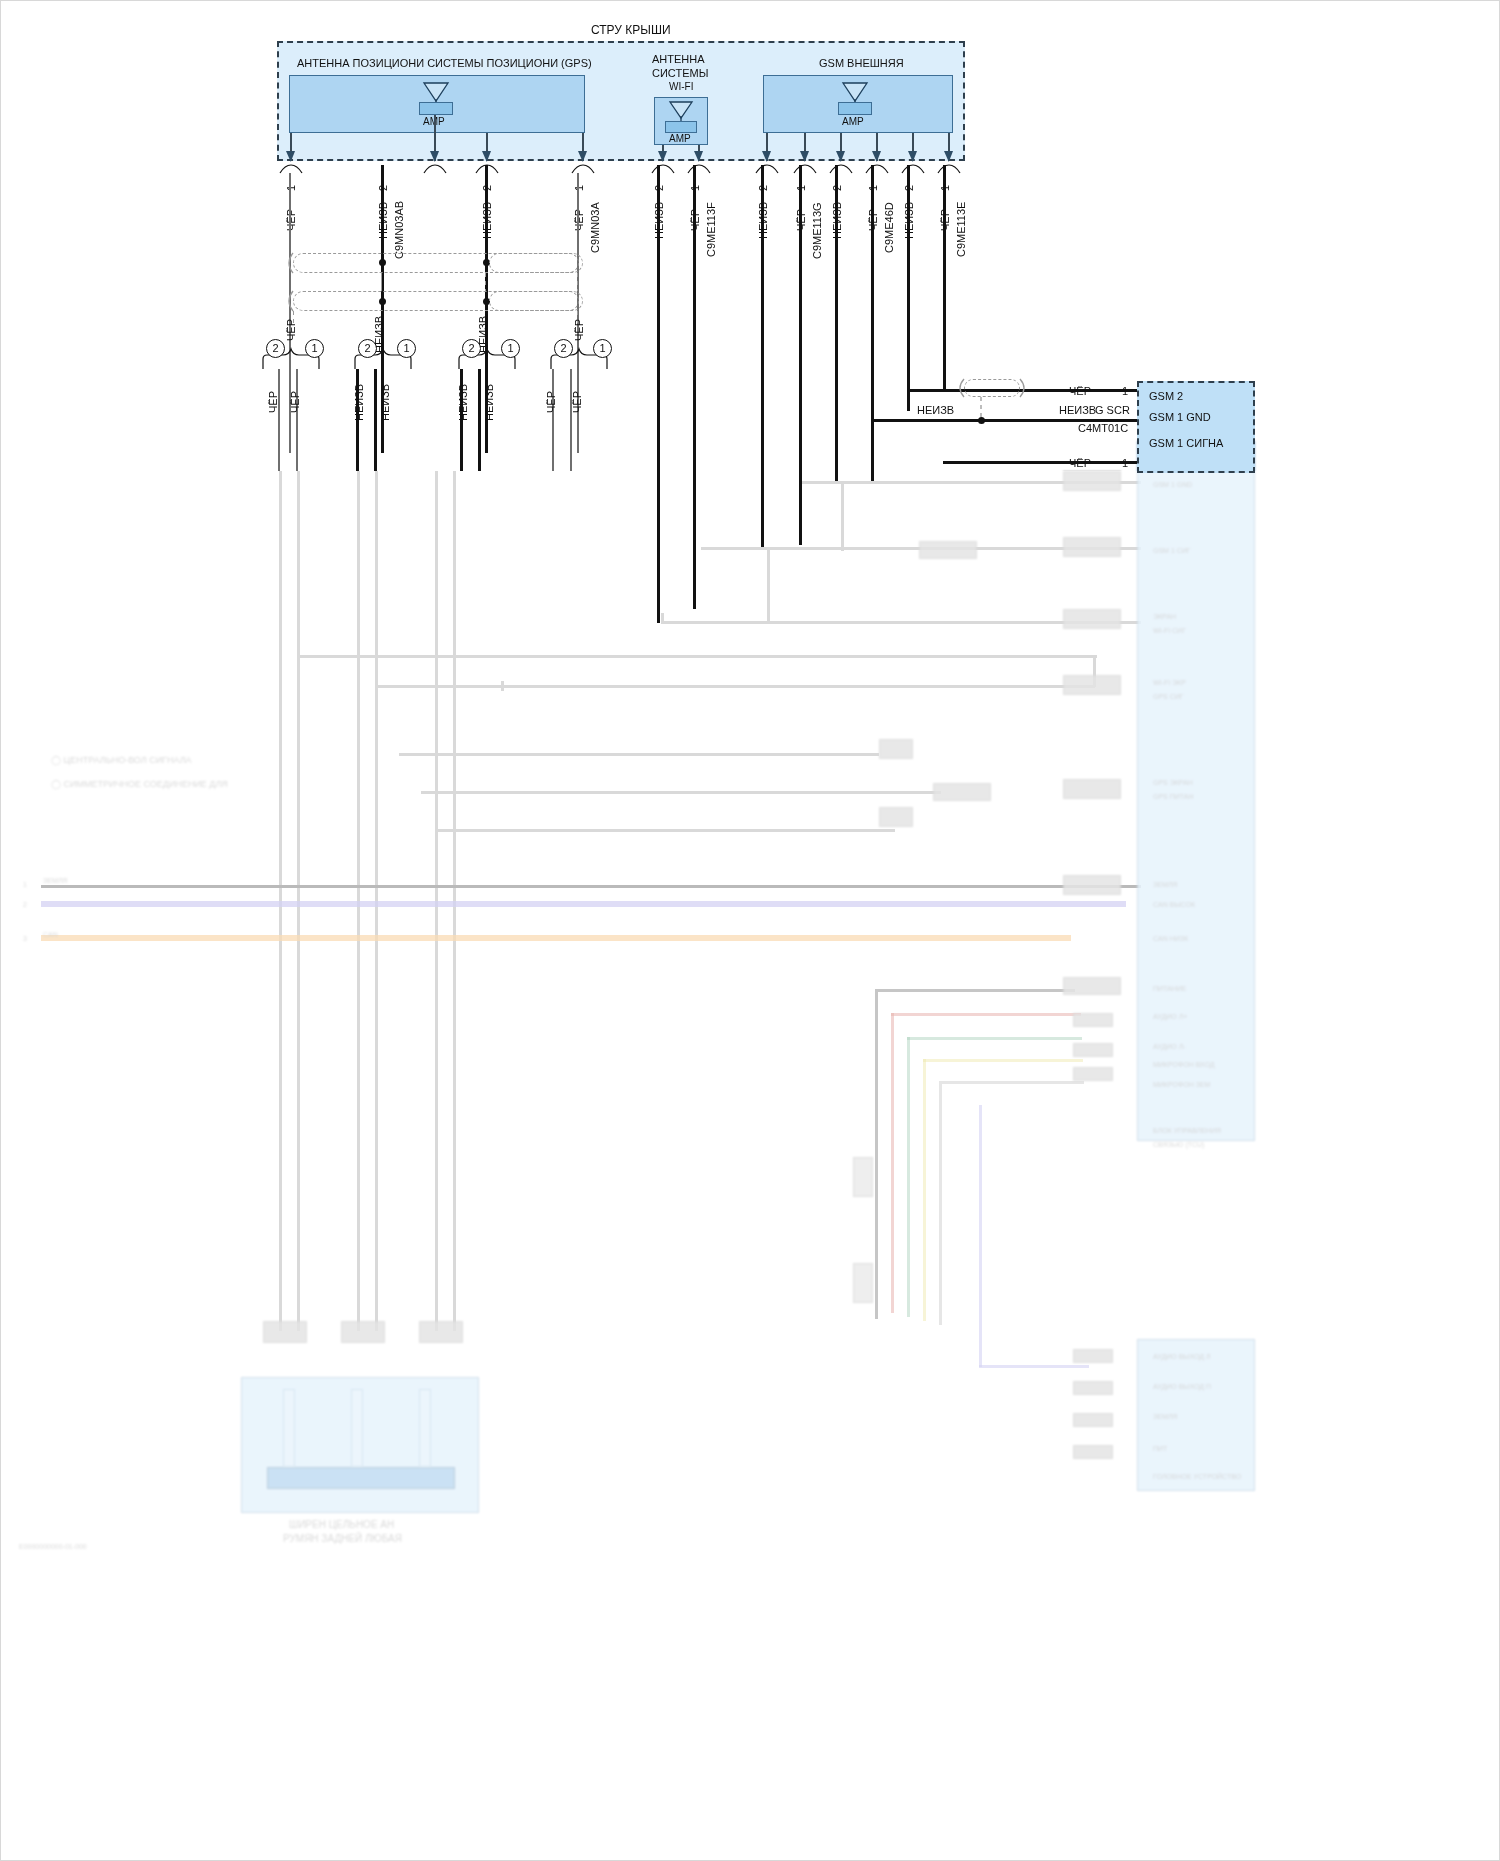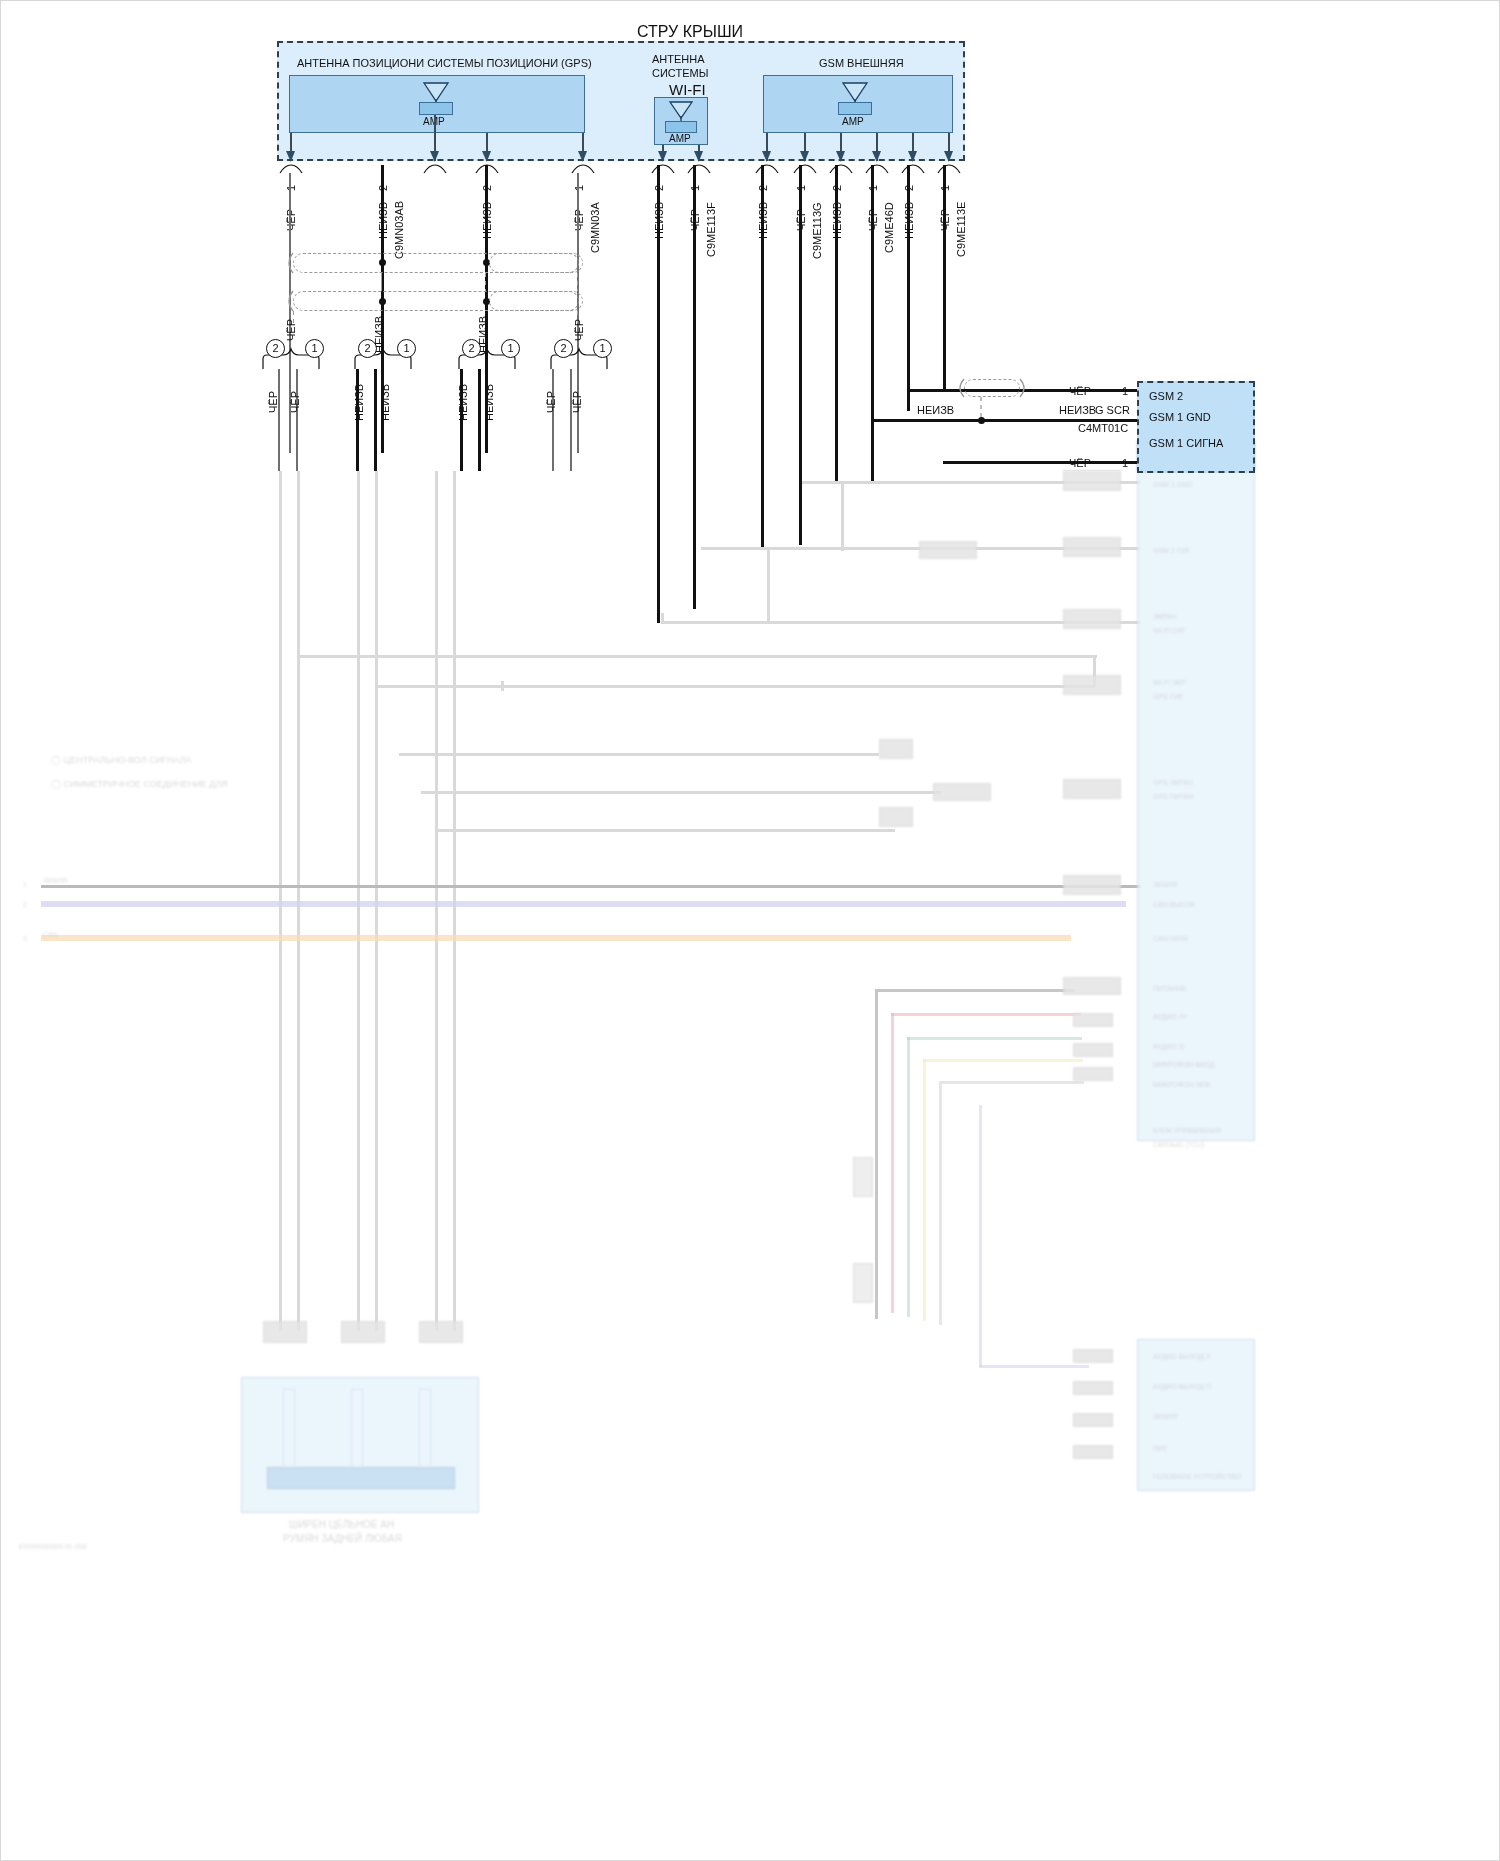--- a/index.html
+++ b/index.html
@@ -148,34 +148,34 @@
     <div class="tinytxt blur" style="left:50px;top:754px;font-size:9px;">◯ ЦЕНТРАЛЬНО-ВОЛ СИГНАЛА</div>
     <div class="tinytxt blur" style="left:50px;top:778px;font-size:9px;">◯ СИММЕТРИЧНОЕ СОЕДИНЕНИЕ ДЛЯ</div>
     <div class="tinytxt blur" style="left:18px;top:1542px;font-size:7px;">E0000000000-01-000</div>
   </div>
   <div id="fadeveil"></div>
 
   <div class="abs" style="left:0;top:0;width:1500px;height:470px;z-index:60;">
 
     <div class="roofzone" style="left:276px;top:40px;width:688px;height:120px;"></div>
     <div class="dashbox" style="left:276px;top:40px;width:688px;height:120px;"></div>
-    <div class="txt" style="left:590px;top:22px;font-size:16px;margin-left:46px;">СТРУ КРЫШИ</div>
+    <div class="txt" style="left:590px;top:22px;font-size:12px;">СТРУ КРЫШИ</div>
 
     <div class="txt" style="left:296px;top:56px;font-size:11px;">АНТЕННА ПОЗИЦИОНИ СИСТЕМЫ ПОЗИЦИОНИ (GPS)</div>
     <div class="antbox" style="left:288px;top:74px;width:296px;height:58px;"></div>
     <svg class="abs" style="left:420px;top:80px;" width="30" height="26" viewBox="0 0 30 26">
       <polygon points="3,2 27,2 15,20" fill="#c9e4f7" stroke="#1d3f5c" stroke-width="1.3"></polygon>
       <line x1="15" y1="18" x2="15" y2="26" stroke="#1d3f5c" stroke-width="1.3"></line>
     </svg>
     <div class="ampbox" style="left:418px;top:101px;width:34px;height:13px;"></div>
     <div class="txt" style="left:422px;top:115px;font-size:10px;">AMP</div>
 
     <div class="txt" style="left:651px;top:52px;font-size:11px;">АНТЕННА</div>
     <div class="txt" style="left:651px;top:66px;font-size:11px;">СИСТЕМЫ</div>
-    <div class="txt" style="left:668px;top:80px;font-size:15px;">WI-FI</div>
+    <div class="txt" style="left:668px;top:80px;font-size:10px;">WI-FI</div>
     <div class="antbox" style="left:653px;top:96px;width:54px;height:48px;"></div>
     <svg class="abs" style="left:666px;top:99px;" width="28" height="24" viewBox="0 0 28 24">
       <polygon points="3,2 25,2 14,18" fill="#c9e4f7" stroke="#1d3f5c" stroke-width="1.3"></polygon>
       <line x1="14" y1="16" x2="14" y2="24" stroke="#1d3f5c" stroke-width="1.3"></line>
     </svg>
     <div class="ampbox" style="left:664px;top:120px;width:32px;height:12px;"></div>
     <div class="txt" style="left:668px;top:132px;font-size:10px;">AMP</div>
 
     <div class="txt" style="left:818px;top:56px;font-size:11px;">GSM ВНЕШНЯЯ</div>
     <div class="antbox" style="left:762px;top:74px;width:190px;height:58px;"></div>

